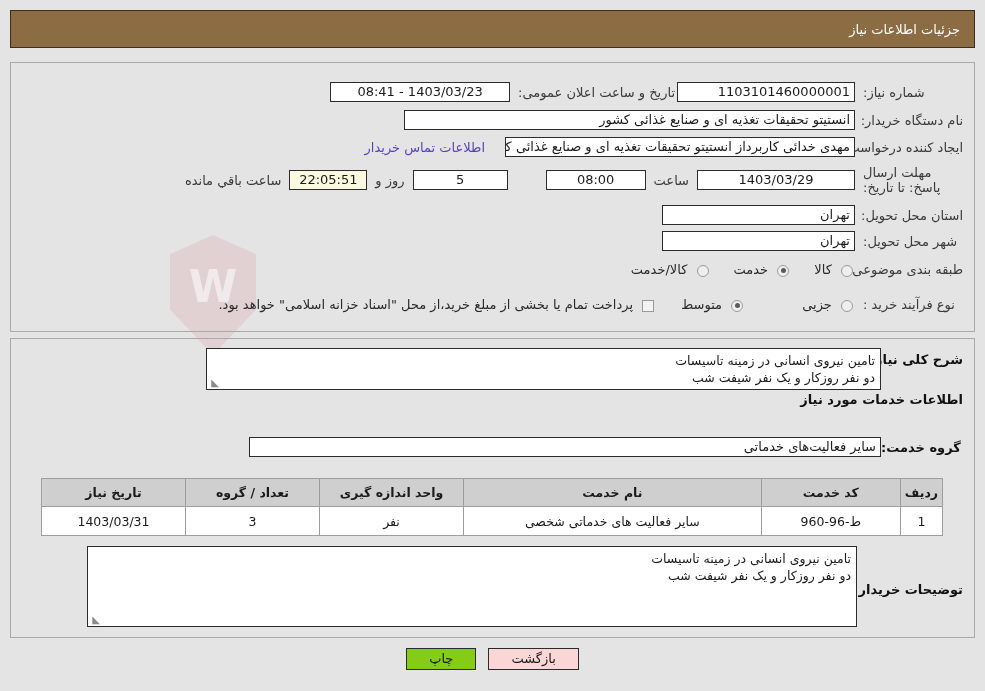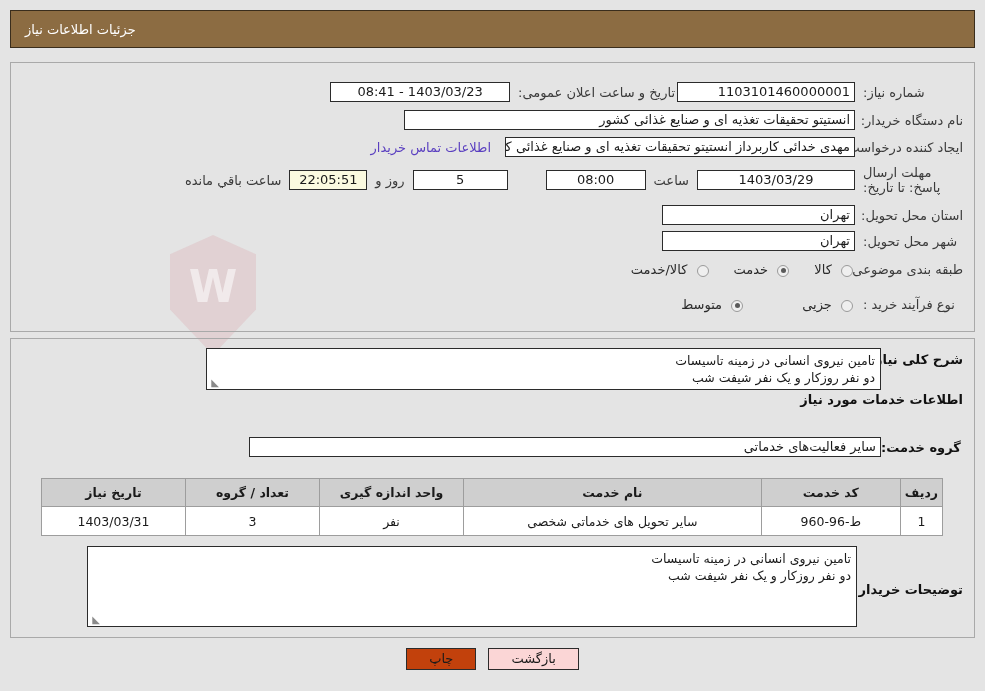--- a/index.html
+++ b/index.html
@@ -63,21 +63,21 @@
   
   .page-header {
     position: absolute;
     top: 10px; left: 10px; right: 10px;
     height: 38px;
     background: #8c6c42;
     border: 1px solid #3a2d1c;
     box-sizing: border-box;
     display: flex;
     align-items: center;
-    justify-content: flex-end;
+    justify-content: flex-start;
     padding: 0 14px;
     z-index: 2;
   }
   .page-header .title {
     color: #ffffff;
     font-size: 13px;
   }
 
   
   .panel {
@@ -216,21 +216,21 @@
     border: 1px solid #2b2b2b;
     font-size: 13px;
     height: 22px;
     line-height: 20px;
     padding: 0 22px;
     box-sizing: border-box;
     cursor: pointer;
     color: #1a1a1a;
     text-align: center;
   }
-  .btn-print  { background: #c2410c; }
+  .btn-print  { background: #84cc16; }
   .btn-back   { background: #fbd6d6; }
 </style>
 </head>
 <body>
 
 <div class="watermark">
   <div class="wm-shield"></div>
 </div>
 
 <div class="page-header">
@@ -249,21 +249,21 @@
 </div>
 
 <div class="row" style="top:110px; right:22px;">
   <span class="lbl" style="width:100px; display:inline-block;">نام دستگاه خریدار:</span>
   <span class="box right" style="width:451px; margin-right:8px;">انستیتو تحقیقات تغذیه ای و صنایع غذائی کشور</span>
 </div>
 
 <div class="row" style="top:137px; right:22px;">
   <span class="lbl" style="width:100px; display:inline-block;">ایجاد کننده درخواست:</span>
   <span class="box right" style="width:350px; margin-right:8px;">مهدی خدائی کاربرداز انستیتو تحقیقات تغذیه ای و صنایع غذائی کشور</span>
-  <span class="link" style="margin-right:14px;">اطلاعات تماس خریدار</span>
+  <span class="link" style="margin-right:20px;">اطلاعات تماس خریدار</span>
 </div>
 
 <div class="row" style="top:165px; right:22px;">
   <span class="lbl" style="width:100px; display:inline-block; white-space:normal; line-height:15px;">مهلت ارسال پاسخ: تا تاریخ:</span>
   <span class="box center" style="width:158px; margin-right:8px;">1403/03/29</span>
   <span class="lbl" style="margin-right:8px;">ساعت</span>
   <span class="box center" style="width:100px; margin-right:8px;">08:00</span>
   <span class="box center" style="width:95px; margin-right:38px;">5</span>
   <span class="lbl" style="margin-right:8px;">روز و</span>
   <span class="box cream" style="width:78px; margin-right:8px;">22:05:51</span>
@@ -298,20 +298,24 @@
 
 <div class="row" style="top:297px; right:22px;">
   <span class="lbl" style="width:100px; display:inline-block;">نوع فرآیند خرید :</span>
   <span style="margin-right:10px;margin-left:36px;">
     <span class="radio"></span>
     <span class="opt-label">جزیی</span>
   </span>
   <span style="margin-right:18px;">
     <span class="radio on"></span>
     <span class="opt-label">متوسط</span>
+  </span>
+  <span style="margin-right:22px;">
+    <span class="chk"></span>
+    <span class="opt-label">پرداخت تمام یا بخشی از مبلغ خرید،از محل "اسناد خزانه اسلامی" خواهد بود.</span>
   </span>
 </div>
 
 <div class="panel" id="panel-bottom"></div>
 
 <div class="row" style="top:352px; right:22px;">
   <span class="lbl lbl-bold" style="width:78px; display:inline-block;">شرح کلی نیاز:</span>
 </div>
 <div class="ta" style="position:absolute; top:348px; right:104px; width:675px; height:42px;">
   <div>تامین نیروی انسانی در زمینه تاسیسات</div>
@@ -336,21 +340,21 @@
       <th>نام خدمت</th>
       <th style="width:135px;">واحد اندازه گیری</th>
       <th style="width:125px;">تعداد / گروه</th>
       <th style="width:135px;">تاریخ نیاز</th>
     </tr>
   </thead>
   <tbody>
     <tr>
       <td>1</td>
       <td>ط-96-960</td>
-      <td>سایر تحویل های خدماتی شخصی</td>
+      <td>سایر فعالیت های خدماتی شخصی</td>
       <td>نفر</td>
       <td>3</td>
       <td>1403/03/31</td>
     </tr>
   </tbody>
 </table>
 
 <div class="row" style="top:582px; right:22px;">
   <span class="lbl lbl-bold" style="width:100px; display:inline-block;">توضیحات خریدار:</span>
 </div>

